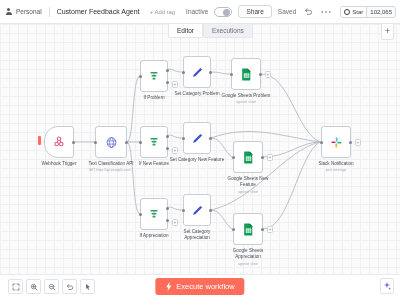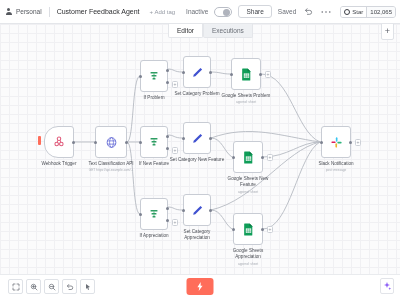--- a/index.html
+++ b/index.html
@@ -454,20 +454,21 @@
         <svg width="8" height="8" viewBox="0 0 16 16" fill="#6b6f77">
           <path d="M4 2l8 6-3.5.8L10 13l-1.8.9-1.8-4.2L4 12z"></path>
         </svg>
       </div>
     </div>
 
     <div class="exec-btn">
       <svg width="7" height="9" viewBox="0 0 10 14" fill="#fff">
         <path d="M6 0 1 8h3l-1 6 6-8H6z"></path>
       </svg>
+      <span>Execute workflow</span>
     </div>
 
     <div class="ai-btn">
       <svg width="10" height="10" viewBox="0 0 20 20" fill="#8b5cf6">
         <path d="M10 2l1.6 4.4L16 8l-4.4 1.6L10 14l-1.6-4.4L4 8l4.4-1.6z"></path>
         <path d="M15.5 12.5l.8 2 2 .8-2 .8-.8 2-.8-2-2-.8 2-.8z"></path>
       </svg>
     </div>
   </div>
 

